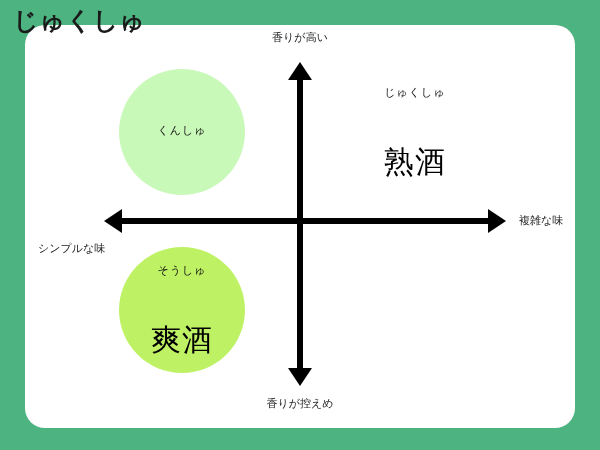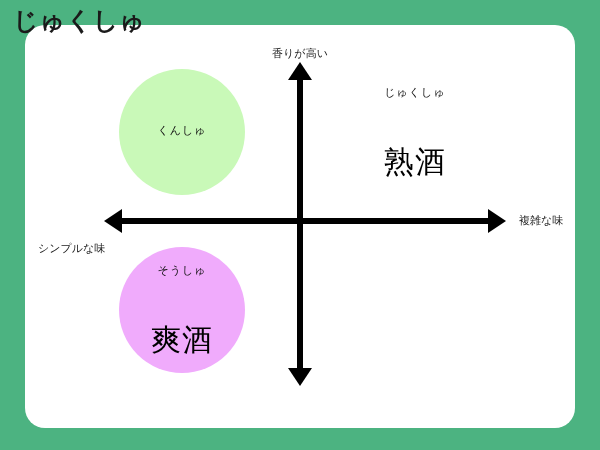--- a/index.html
+++ b/index.html
@@ -113,21 +113,21 @@
 
   
   .axis-label {
     position: absolute;
     font-size: 11px;
     color: #222;
     white-space: nowrap;
     line-height: 1;
     user-select: none;
   }
-  .lab-top    { left: 0; top: 48px;  width: 600px; text-align: center; }
+  .lab-top    { left: 0; top: 32px;  width: 600px; text-align: center; }
   .lab-bottom { left: 0; top: 398px; width: 600px; text-align: center; }
   .lab-left   { left: 38px;  top: 215px; margin-top: 28px; }
   .lab-right  { left: 519px; top: 215px; }
 
   
   .bubble {
     position: absolute;
     width: 126px;
     height: 126px;
     border-radius: 50%;
@@ -169,31 +169,32 @@
   </div>
 
   <div class="axis-v-line"></div>
   <div class="axis-h-line"></div>
   <div class="arrowhead arrow-up"></div>
   <div class="arrowhead arrow-down"></div>
   <div class="arrowhead arrow-left"></div>
   <div class="arrowhead arrow-right"></div>
 
   <div class="axis-label lab-top">香りが高い</div>
+  <div class="axis-label lab-bottom">香りが控えめ</div>
   <div class="axis-label lab-left">シンプルな味</div>
   <div class="axis-label lab-right">複雑な味</div>
 
   <div class="bubble b-tl" style="background: rgb(201, 249, 184);">
     <div class="furigana">くんしゅ</div>
   </div>
 
   <div class="bubble b-tr" style="background: #ffffff;">
     <div class="furigana">じゅくしゅ</div>
     <div class="kanji">熟酒</div>
   </div>
 
-  <div class="bubble b-bl" style="background: #f0abfc;">
+  <div class="bubble b-bl" style="background: #bef264;">
     <div class="furigana">そうしゅ</div>
     <div class="kanji">爽酒</div>
   </div>
 
 
 </div>
 
 </body></html>

